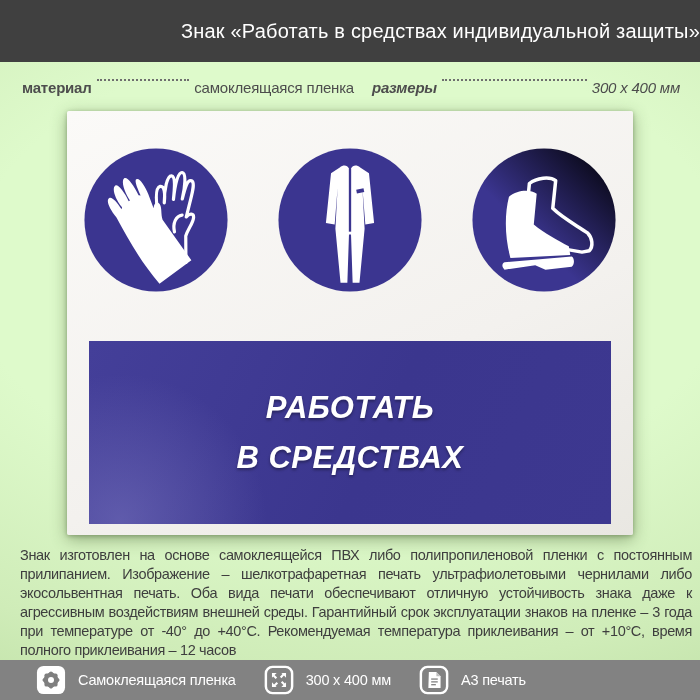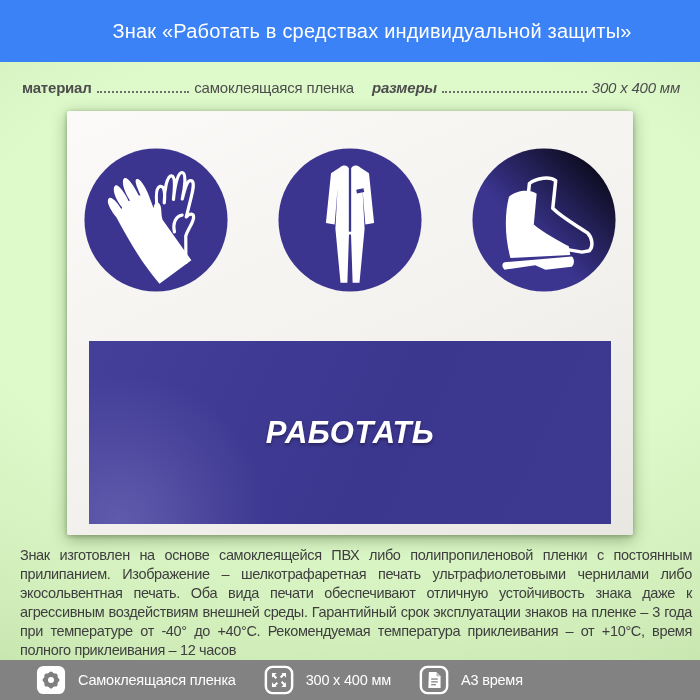--- a/index.html
+++ b/index.html
@@ -4,42 +4,42 @@
 <style>
   * { margin: 0; padding: 0; box-sizing: border-box; }
   html, body { width: 700px; height: 700px; overflow: hidden; }
   body { font-family: "Liberation Sans", sans-serif; }
 
   .page { width: 700px; height: 700px; display: flex; flex-direction: column; }
 
   
   .header {
     height: 62px; flex: 0 0 62px;
-    background: #3b82f6;
-    display: flex; align-items: center; justify-content: center; padding-left: 44px;
+    background: #404040;
+    display: flex; align-items: center; justify-content: flex-end; padding-left: 44px;
   }
   .header h1 {
     color: #ffffff; font-size: 20px; font-weight: 400;
     letter-spacing: 0.2px;
   }
 
   
   .content {
     flex: 1 1 auto;
     background: radial-gradient(ellipse 120% 85% at 50% 35%,
                 #defacb 45%, #cfecb8 78%, #bedfa5 100%);
     overflow: hidden;
   }
 
   .specs {
     display: flex; align-items: flex-end;
     padding: 17px 20px 0 22px;
     color: #4d4d4d; font-size: 15px; letter-spacing: -0.2px;
   }
-  .spec { display: flex; align-items: flex-end; }
+  .spec { display: flex; align-items: flex-start; }
   .spec-left { width: 332px; }
   .spec-right { flex: 1; margin-left: 18px; font-style: italic; }
   .spec-label { font-weight: 700; white-space: nowrap; }
   .spec-value { white-space: nowrap; }
   .leader {
     flex: 1; min-width: 24px;
     border-bottom: 2px dotted #6e6e6e;
     margin: 0 5px 3px 5px;
   }
 
@@ -172,20 +172,21 @@
                    C50 59 60 64 67 68 L68 74 L27 76
                    C23 61 23 46 26 34 Z"></path>
           <path fill="#ffffff" d="M23 79 L69 75 C71 76 71 81 69 82
                    L51 84 L44 81 L23 84 C21 82 21 80 23 79 Z"></path>
         </svg>
 
       </div>
 
       <div class="text-panel">
         <div class="sign-line">РАБОТАТЬ</div>
+        <div class="sign-line">В СРЕДСТВАХ</div>
       </div>
     </div>
 
     <p class="description">Знак изготовлен на основе самоклеящейся ПВХ либо полипропиленовой пленки с постоянным прилипанием. Изображение – шелкотрафаретная печать ультрафиолетовыми чернилами либо экосольвентная печать. Оба вида печати обеспечивают отличную устойчивость знака даже к агрессивным воздействиям внешней среды. Гарантийный срок эксплуатации знаков на пленке – 3 года при температуре от -40° до +40°С. Рекомендуемая температура приклеивания – от +10°С, время полного приклеивания – 12 часов</p>
 
   </div>
 
   <footer class="footer">
 
     <div class="fitem">
@@ -218,17 +219,17 @@
       <svg class="ficon" viewBox="0 0 32 32">
         <rect x="2" y="2" width="28" height="28" rx="7" fill="#828282" stroke="#ffffff" stroke-width="2.6"></rect>
         <path fill="#ffffff" d="M10.5 7.5 h8 l4.5 4.5 v12.5 h-13 Z"></path>
         <path fill="#bfbfbf" d="M18.5 7.5 l4.5 4.5 h-4.5 Z"></path>
         <g stroke="#828282" stroke-width="1.4" fill="none">
           <path d="M13 15 h7"></path>
           <path d="M13 18 h7"></path>
           <path d="M13 21 h5"></path>
         </g>
       </svg>
-      <span>А3 время</span>
+      <span>А3 печать</span>
     </div>
 
   </footer>
 </div>
 
 </body></html>

